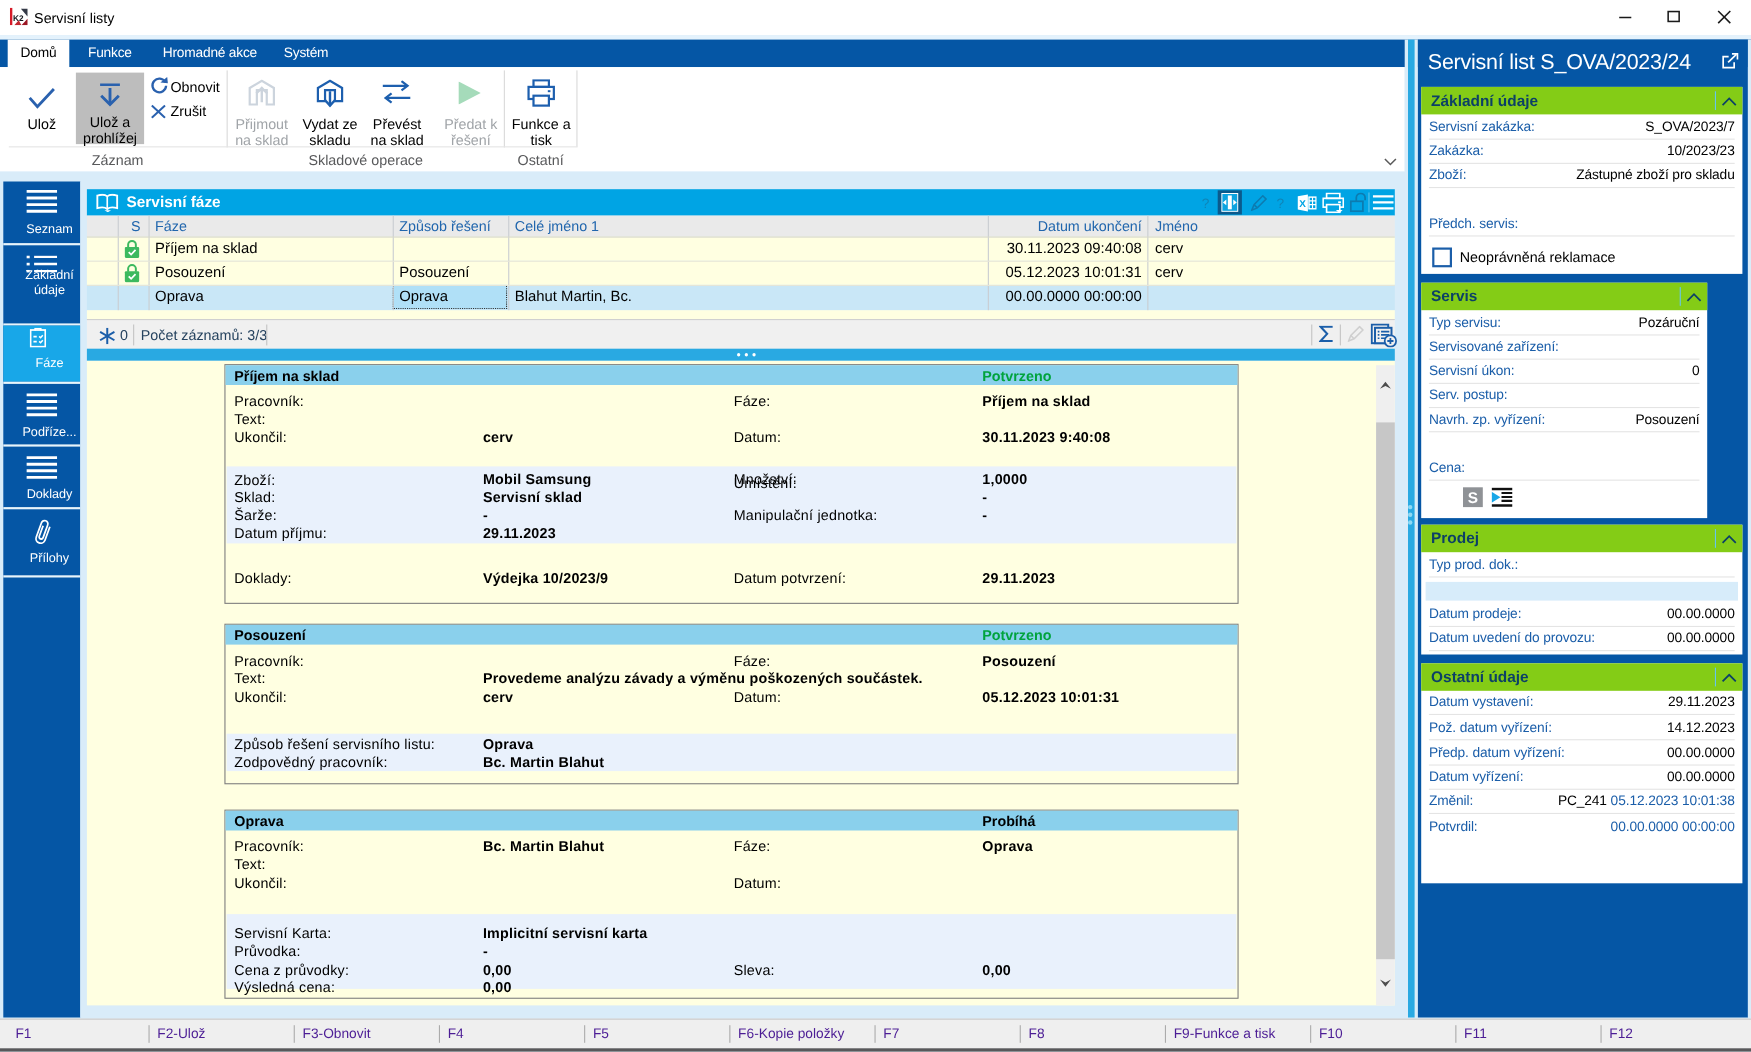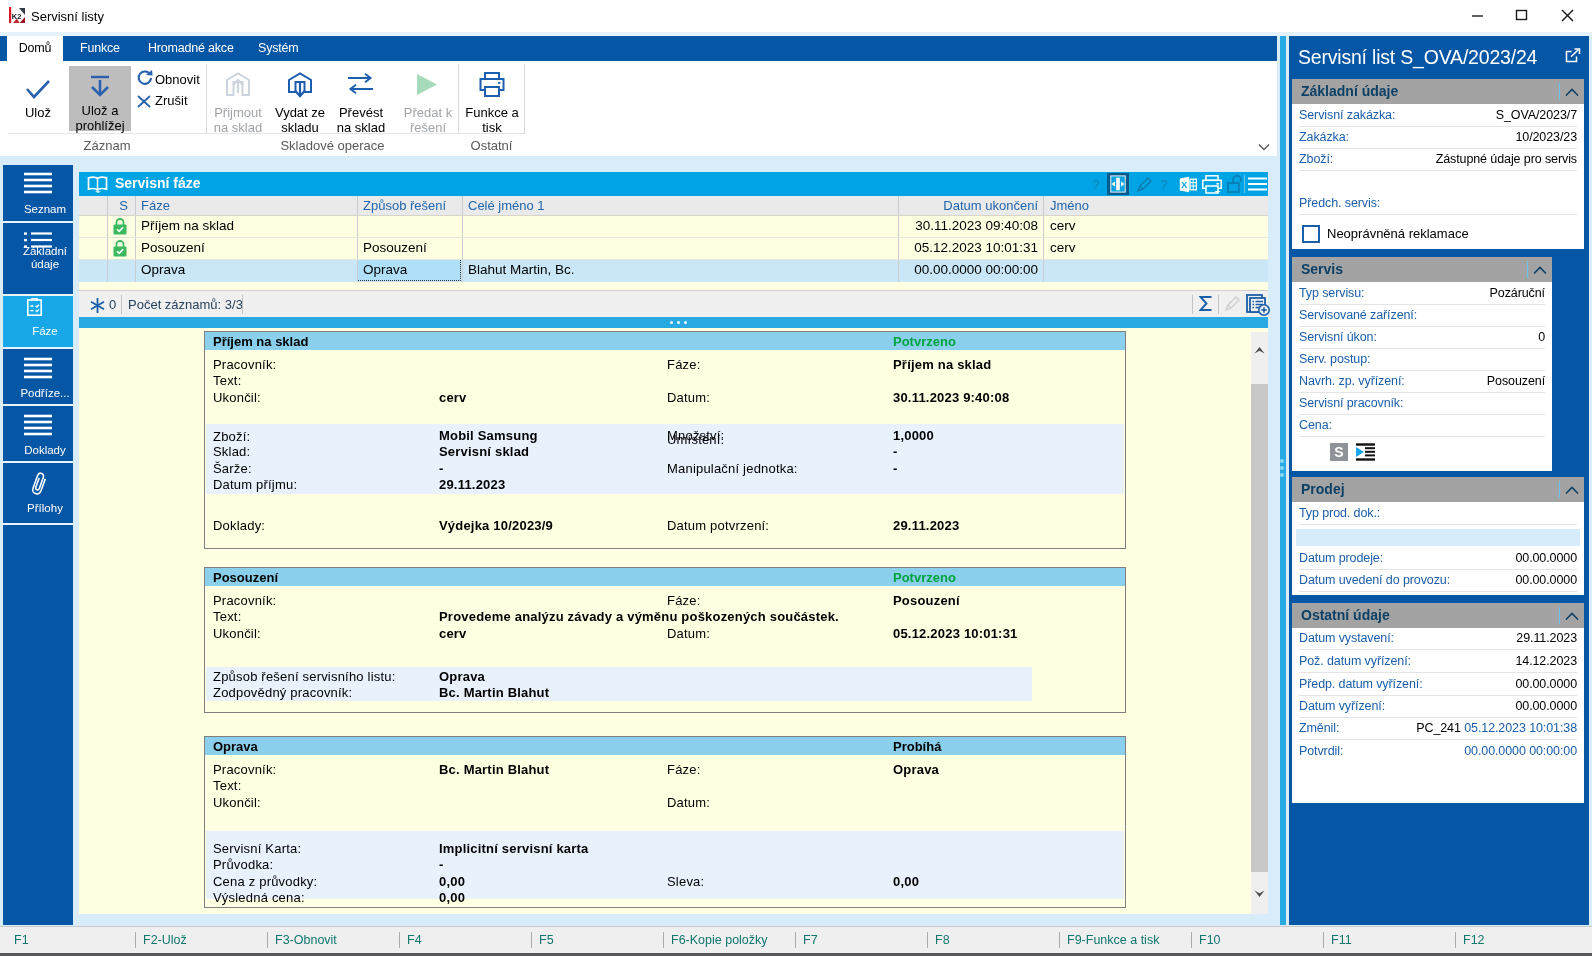--- a/index.html
+++ b/index.html
@@ -43,30 +43,30 @@
   .cval{position:absolute;font-size:13px;font-weight:bold;color:#000;letter-spacing:0.2px;}
   .csub{position:absolute;left:1px;background:#e9f1fc;}
   
   #sbtrack{left:1251px;top:332px;width:17px;height:582px;background:#efefef;}
   
   #vsplit{left:1277px;top:36px;width:12px;height:889px;background:#d9ecf9;}
   #vsplitcore{left:1280px;top:36px;width:6px;height:889px;background:#29a9e2;}
   #rpanel{left:1289px;top:36px;width:300px;height:889px;background:#0556a5;}
   #rightedge{left:1589px;top:36px;width:3px;height:889px;background:#d9ecf9;}
   .rcard{position:absolute;left:3px;background:#fff;}
-  .rchdr{position:absolute;left:0;top:0;width:100%;height:25px;background:#a3a3a3;}
+  .rchdr{position:absolute;left:0;top:0;width:100%;height:25px;background:#84cc16;}
   .rchdr b{position:absolute;left:9px;top:4px;font-size:14px;color:#0c4066;}
   .rrow{position:absolute;left:7px;right:7px;height:22px;border-bottom:1px solid #e4e4e4;}
   .rlab{position:absolute;left:0px;top:4px;font-size:12.5px;letter-spacing:-0.1px;color:#1b5ea9;}
   .rval{position:absolute;right:0px;top:4px;font-size:12.5px;letter-spacing:-0.1px;color:#000;}
   .rvalb{color:#1b5ea9;}
   
   #statusbar{left:0;top:926px;width:1592px;height:27px;background:#efefef;border-top:1px solid #c9c9c9;}
   #statusbot{left:0;top:953px;width:1592px;height:3px;background:#58585a;}
-  .fkey{position:absolute;top:933px;font-size:12.5px;color:#0f766e;}
+  .fkey{position:absolute;top:933px;font-size:12.5px;color:#4c1d95;}
   .fsep{position:absolute;top:932px;width:1px;height:16px;background:#ababab;}
 </style>
 </head>
 <body>
 <div id="win">
   <div class="abs" id="titlebar"></div>
   <svg class="abs" style="left:9px;top:7px" width="17" height="16" viewBox="0 0 17 16">
     <rect x="0" y="0" width="17" height="16" fill="#fff"></rect>
     <rect x="0" y="0" width="2.2" height="16" fill="#d61a28"></rect>
     <polygon points="10,1 16,1 16,8" fill="#343a47"></polygon>
@@ -422,21 +422,21 @@
         </div>
       <div class="clabel" style="left:8px;top:25px">Pracovník:</div>
       <div class="clabel" style="left:8px;top:41px">Text:</div>
       <div class="cval" style="left:234px;top:41px">Provedeme analýzu závady a výměnu poškozených součástek.</div>
       <div class="clabel" style="left:8px;top:58px">Ukončil:</div>
       <div class="cval" style="left:234px;top:58px">cerv</div>
       <div class="clabel" style="left:462px;top:25px">Fáze:</div>
       <div class="cval" style="left:688px;top:25px">Posouzení</div>
       <div class="clabel" style="left:462px;top:58px">Datum:</div>
       <div class="cval" style="left:688px;top:58px">05.12.2023 10:01:31</div>
-      <div class="csub" style="top:99px;width:826px;height:34px">
+      <div class="csub" style="top:99px;width:918px;height:34px">
         <div class="clabel" style="left:7px;top:2px">Způsob řešení servisního listu:</div>
         <div class="cval" style="left:233px;top:2px">Oprava</div>
         <div class="clabel" style="left:7px;top:18px">Zodpovědný pracovník:</div>
         <div class="cval" style="left:233px;top:18px">Bc. Martin Blahut</div>
       </div>
     </div>
 
     <div class="card" style="left:125px;top:408px;height:170px">
       <div class="chdr">
           <span style="position:absolute;left:8px;top:2px">Oprava</span>
@@ -493,21 +493,21 @@
       <div class="rrow" style="top:25px">
           <span class="rlab">Servisní zakázka:</span>
           <span class="rval">S_OVA/2023/7</span>
         </div>
       <div class="rrow" style="top:47px">
           <span class="rlab">Zakázka:</span>
           <span class="rval">10/2023/23</span>
         </div>
       <div class="rrow" style="top:69px">
           <span class="rlab">Zboží:</span>
-          <span class="rval">Zástupné údaje pro servis</span>
+          <span class="rval">Zástupné zboží pro skladu</span>
         </div>
       <div class="rrow" style="top:113px">
           <span class="rlab">Předch. servis:</span>
         </div>
       <div class="abs" style="left:10px;top:146px;width:14px;height:14px;border:2px solid #1b5ea9;background:#fff"></div>
       <div class="abs" style="left:35px;top:147px;font-size:13px;color:#000">Neoprávněná reklamace</div>
     </div>
 
     <div class="rcard" style="top:221px;width:260px;height:214px">
       <div class="rchdr">
@@ -527,23 +527,20 @@
       <div class="rrow" style="top:69px">
           <span class="rlab">Servisní úkon:</span>
           <span class="rval">0</span>
         </div>
       <div class="rrow" style="top:91px">
           <span class="rlab">Serv. postup:</span>
         </div>
       <div class="rrow" style="top:113px">
           <span class="rlab">Navrh. zp. vyřízení:</span>
           <span class="rval">Posouzení</span>
-        </div>
-      <div class="rrow" style="top:135px">
-          <span class="rlab">Servisní pracovník:</span>
         </div>
       <div class="rrow" style="top:157px">
           <span class="rlab">Cena:</span>
         </div>
       <div class="abs" style="left:38px;top:186px;width:18px;height:18px;background:#8f9296;color:#fff;font-size:14px;font-weight:bold;text-align:center;line-height:18px">S</div>
       <svg class="abs" style="left:64px;top:186px" width="19" height="18" viewBox="0 0 19 18">
         <g stroke="#111" stroke-width="2.4">
             <line x1="0" y1="1.5" x2="19" y2="1.5"></line>
             <line x1="0" y1="16.5" x2="19" y2="16.5"></line>
           </g>

